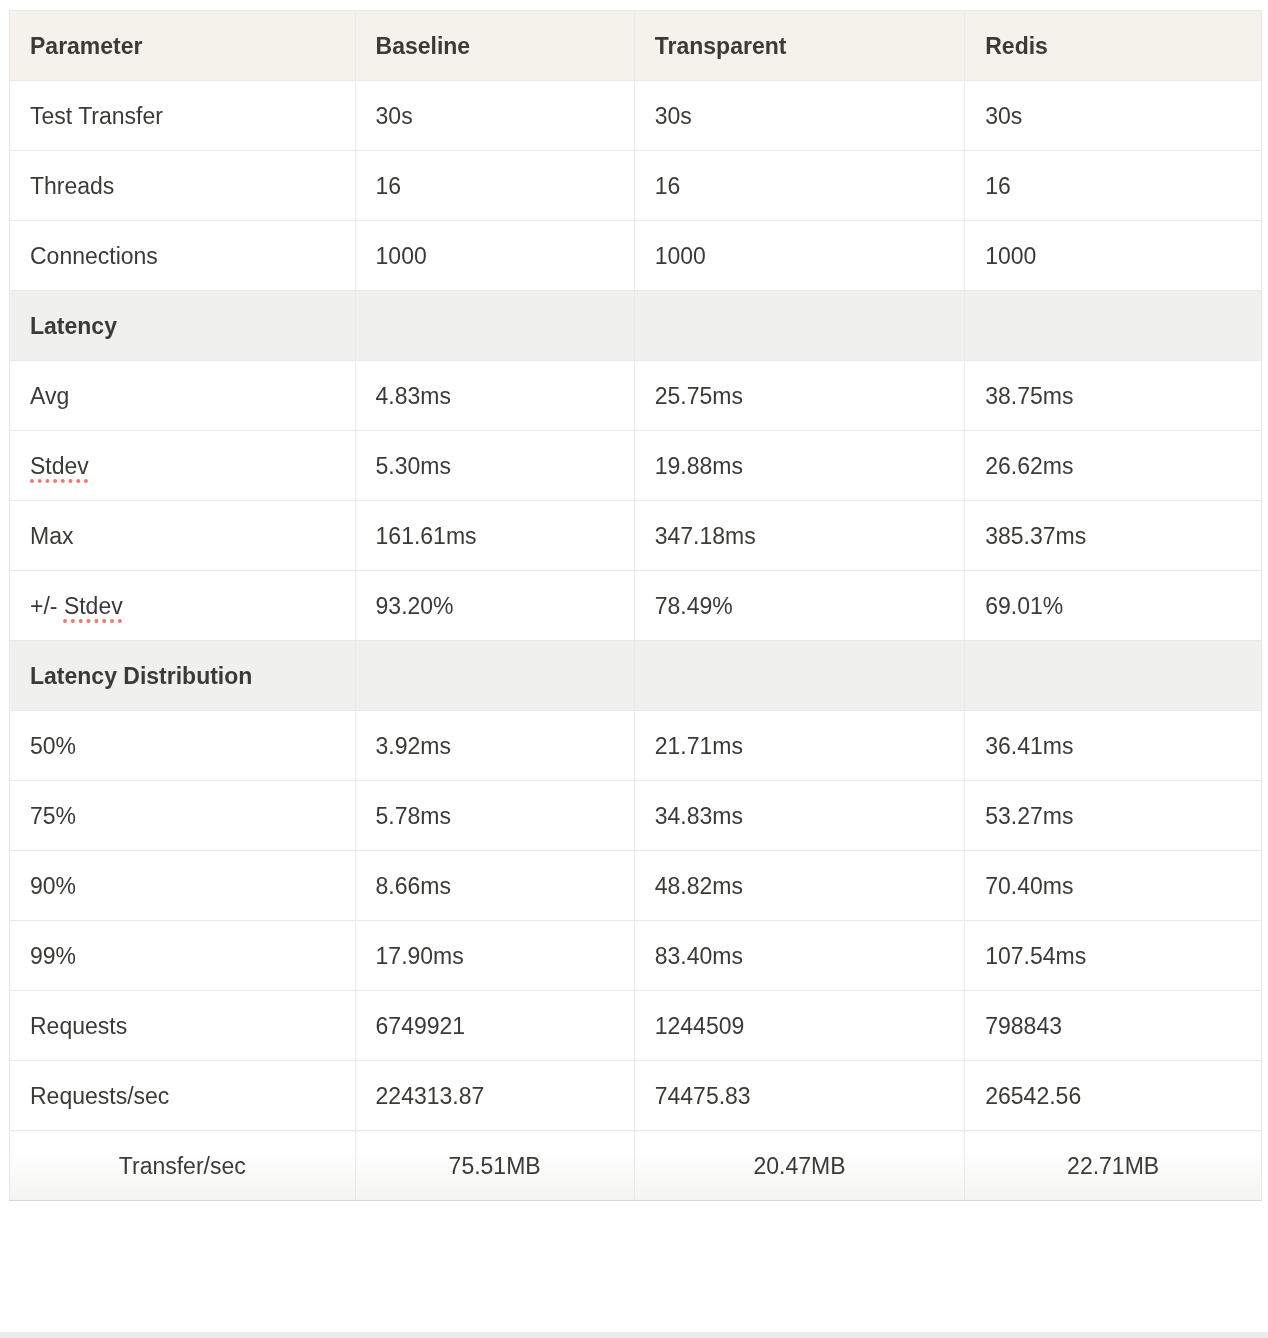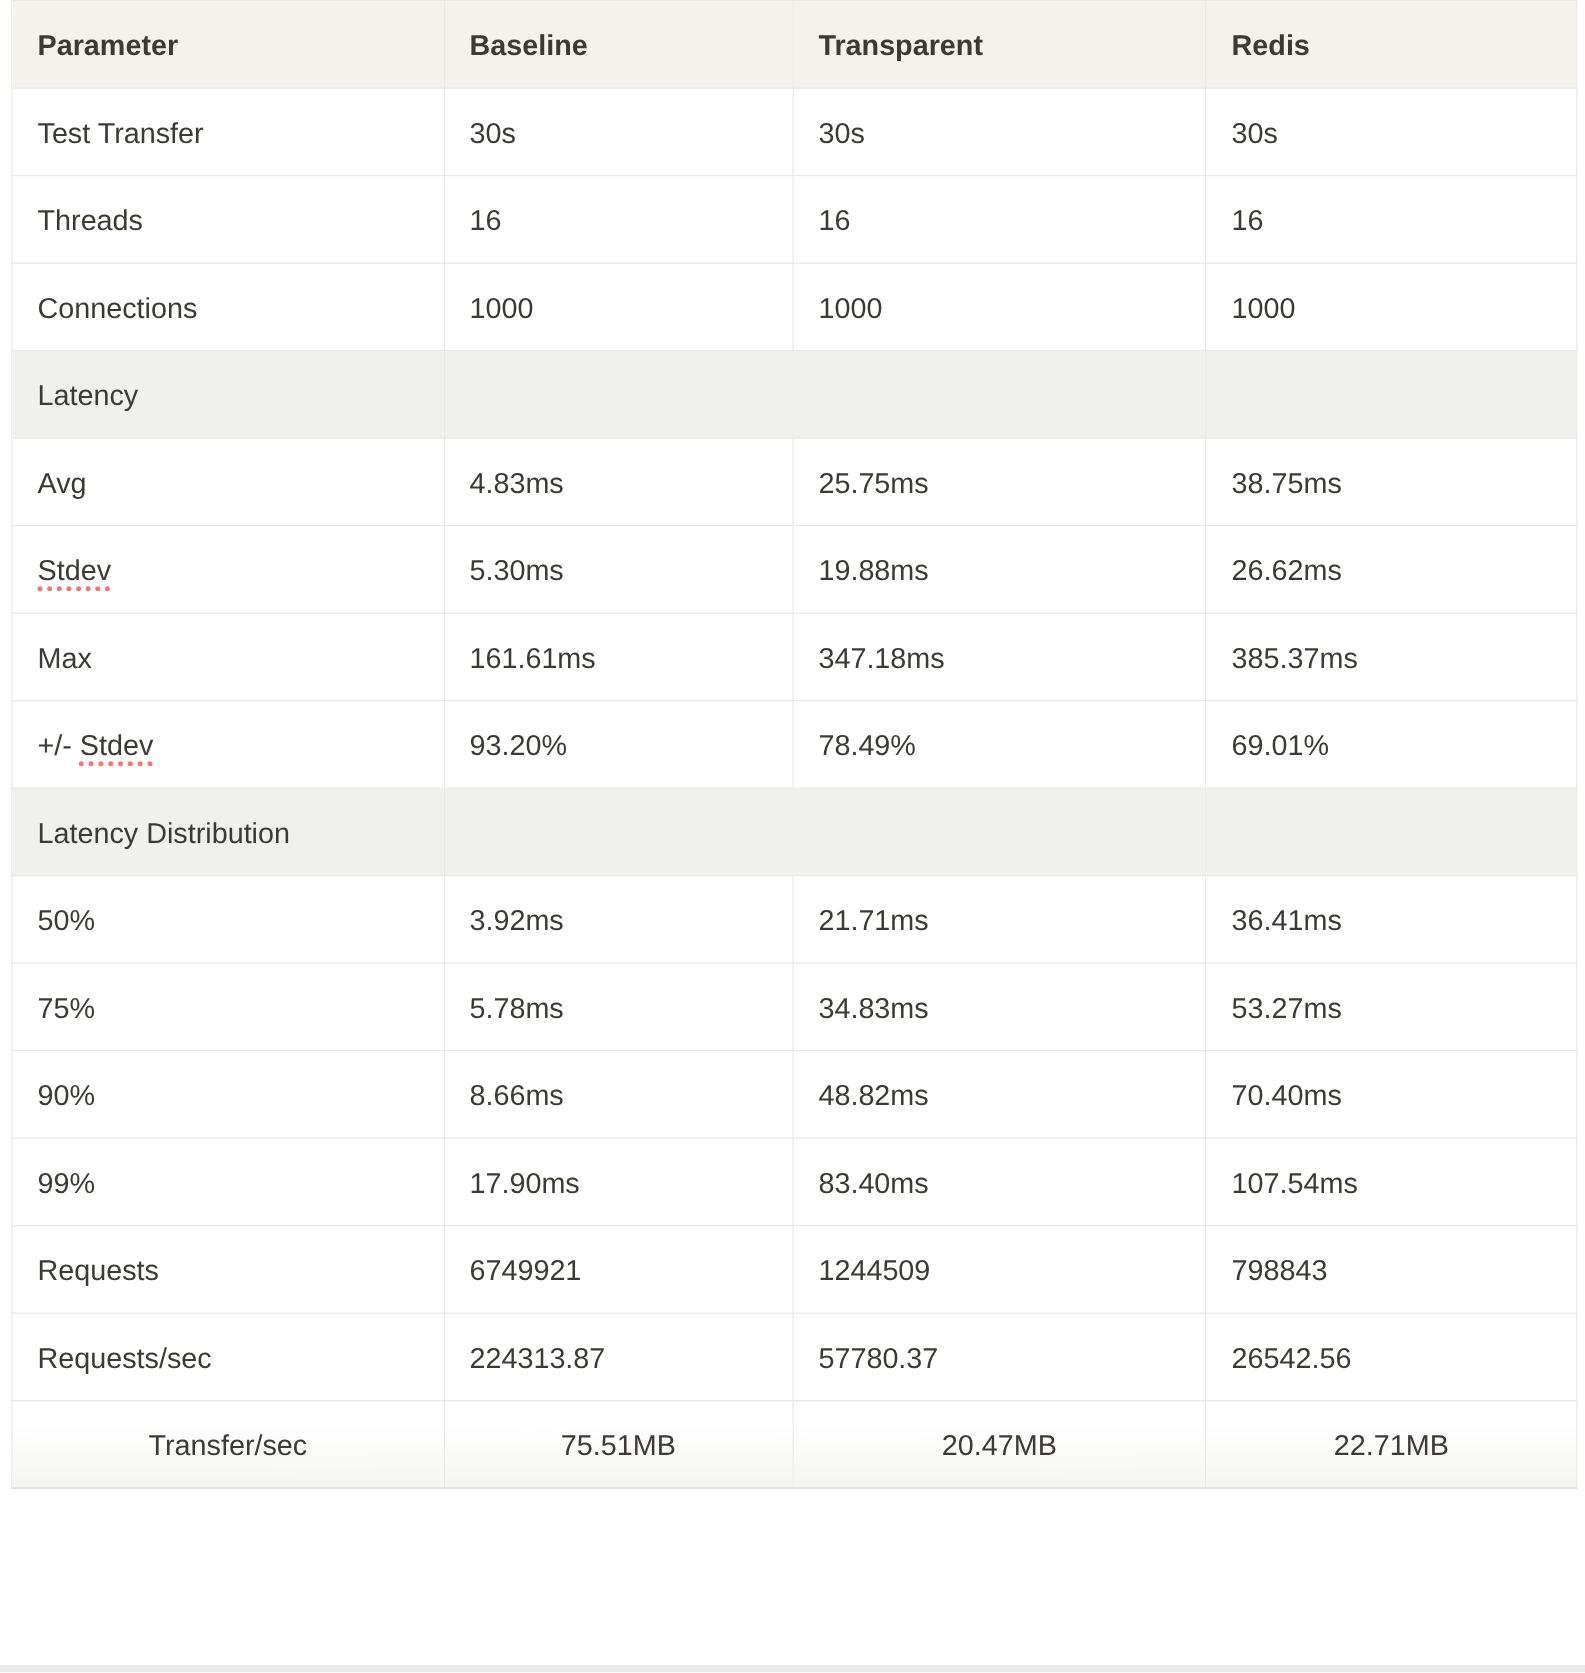--- a/index.html
+++ b/index.html
@@ -9,21 +9,21 @@
     font-family: "Liberation Sans", sans-serif;
   }
   body {
     display: flex;
     flex-direction: column;
     min-height: 100vh;
     width: 1268px;
   }
   .content {
     flex: 1 0 auto;
-    padding: 0 6px 0 9px;
+    padding: 10px 6px 0 9px;
   }
   table.bench {
     width: 100%;
     border-collapse: collapse;
     table-layout: fixed;
   }
   col.c-param  { width: 27.6%; }
   col.c-base   { width: 22.3%; }
   col.c-trans  { width: 26.4%; }
   col.c-redis  { width: 23.7%; }
@@ -41,21 +41,21 @@
     white-space: nowrap;
   }
   thead th {
     background: #f5f2ec;
     font-weight: bold;
   }
   tr.section-row td {
     background: #f0f0ee;
   }
   tr.section-row td.bold {
-    font-weight: normal;
+    font-weight: bold;
     margin-top: 24px;
   }
   tr.last-row td {
     background: linear-gradient(180deg, #ffffff 25%, #f4f4f2 100%);
     border-bottom-color: #d8d8d6;
     text-align: center;
   }
   .misspelled {
     text-decoration: underline;
     text-decoration-style: dotted;
@@ -169,21 +169,21 @@
   </tr>
         <tr>
     <td><span>Requests</span></td>
     <td>6749921</td>
     <td>1244509</td>
     <td>798843</td>
   </tr>
         <tr>
     <td><span>Requests/sec</span></td>
     <td>224313.87</td>
-    <td>57780.37</td>
+    <td>74475.83</td>
     <td>26542.56</td>
   </tr>
         <tr class="last-row">
     <td><span>Transfer/sec</span></td>
     <td>75.51MB</td>
     <td>20.47MB</td>
     <td>22.71MB</td>
   </tr>
       </tbody>
   </table>

